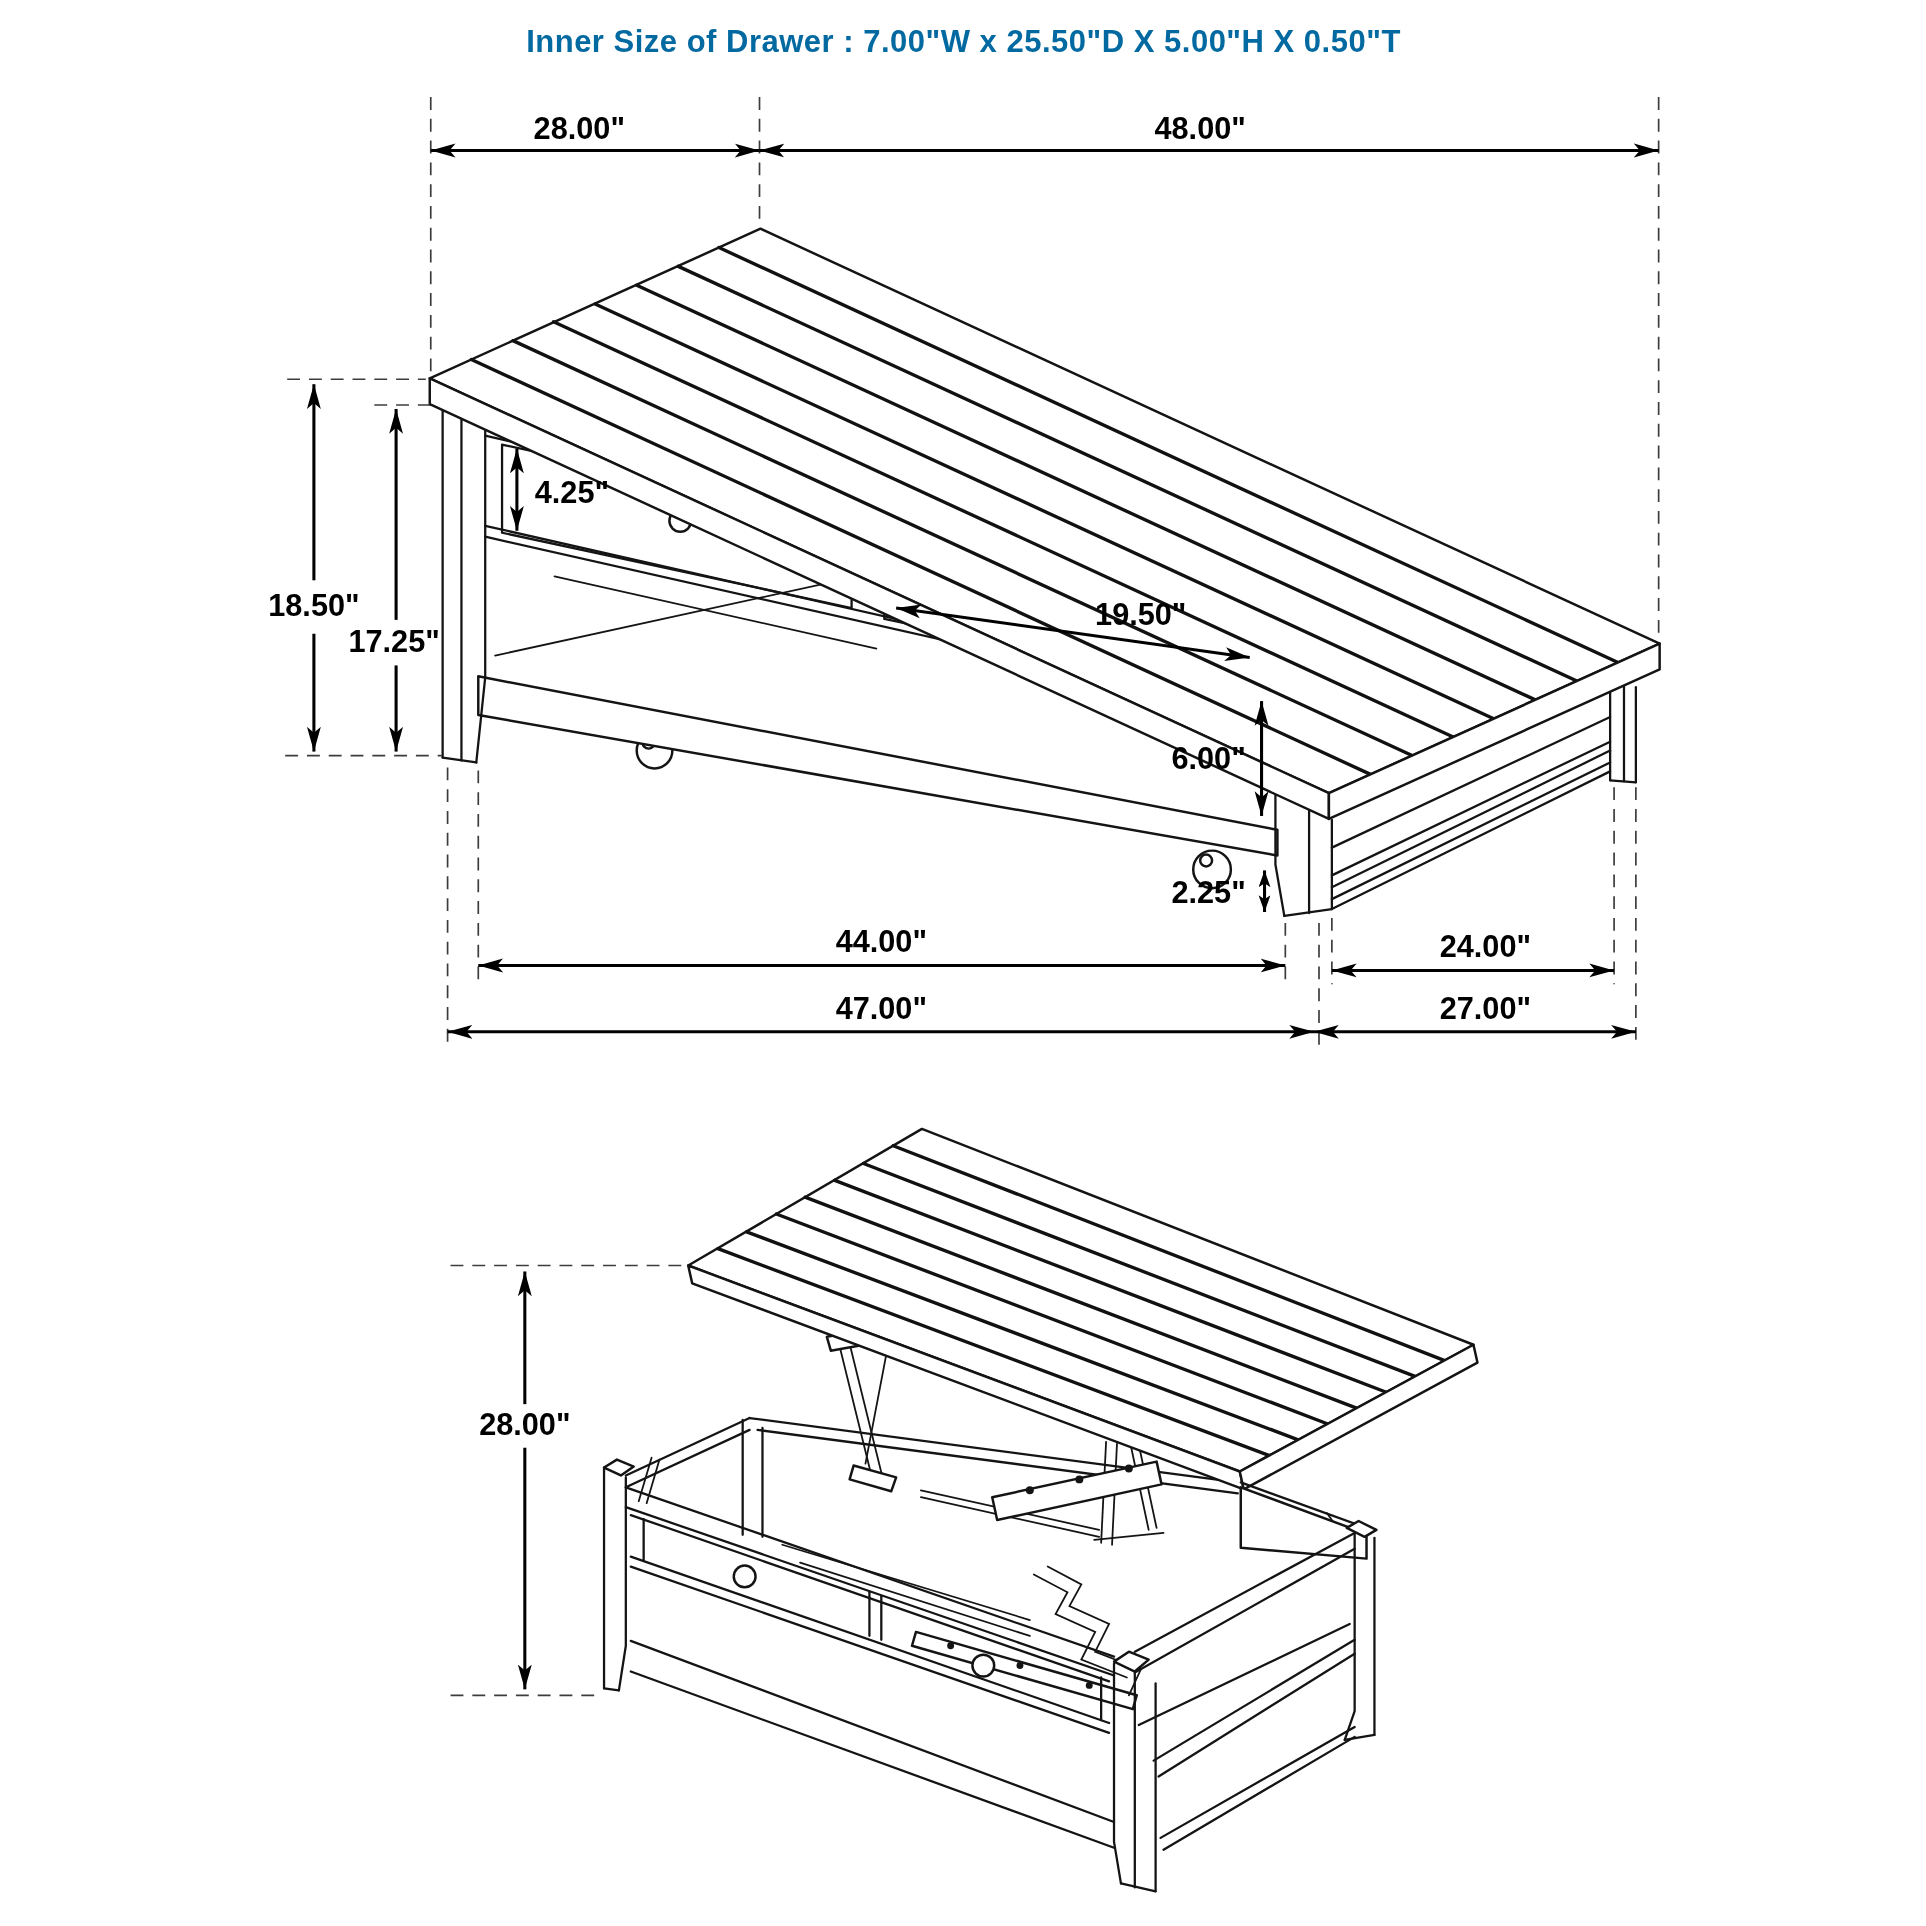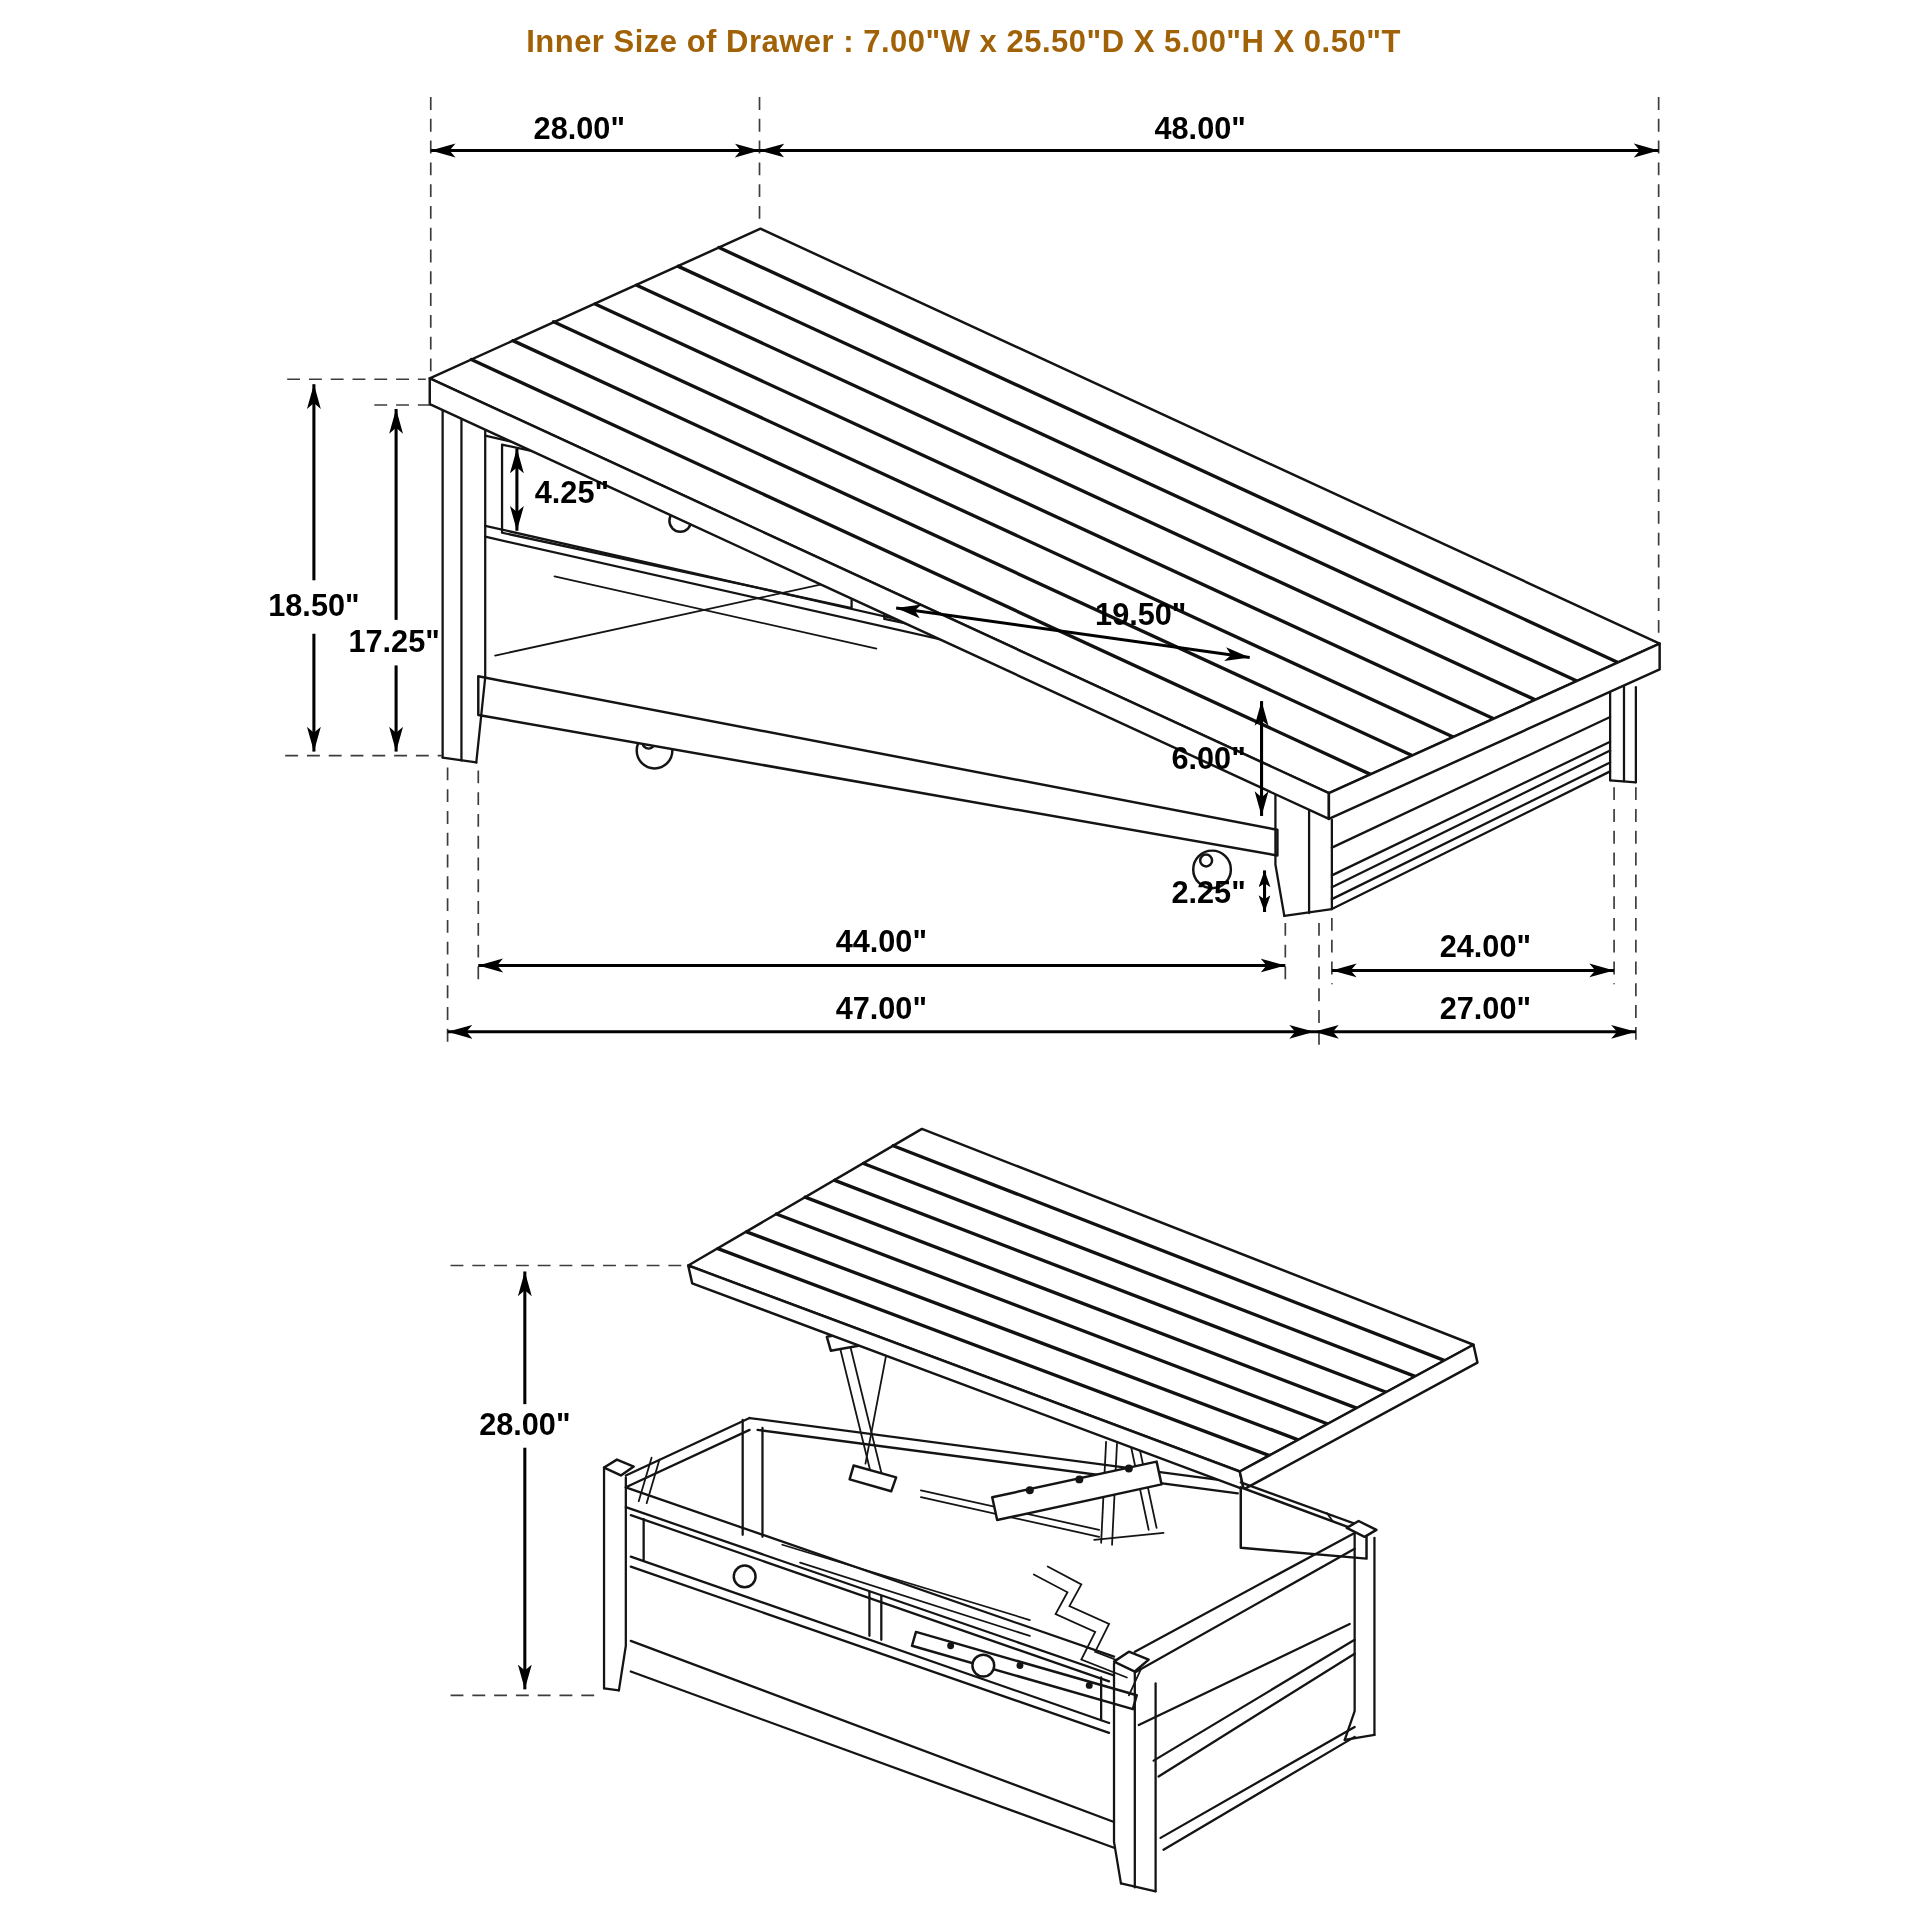--- a/index.html
+++ b/index.html
@@ -1,19 +1,19 @@
 <!DOCTYPE html>
 <html><head>
 <meta charset="utf-8">
 <style>
   html,body{margin:0;padding:0;background:#ffffff;}
   .canvas{position:relative;width:1927px;height:1927px;background:#ffffff;overflow:hidden;
           font-family:"Liberation Sans", sans-serif;}
   .title{position:absolute;top:24px;left:0;width:1927px;text-align:center;
-         font-size:31px;font-weight:700;color:#a16207;letter-spacing:0.5px;}
+         font-size:31px;font-weight:700;color:#0369a1;letter-spacing:0.5px;}
   svg{position:absolute;left:0;top:0;}
   .f   {fill:none;stroke:#141414;stroke-width:2.3;stroke-linecap:round;stroke-linejoin:round;}
   .ff  {fill:#ffffff;stroke:#141414;stroke-width:2.5;stroke-linejoin:round;}
   .plank{fill:none;stroke:#111;stroke-width:3.4;stroke-linecap:round;}
   .thin{fill:none;stroke:#141414;stroke-width:1.8;stroke-linecap:round;}
   .dim {fill:none;stroke:#000;stroke-width:3.1;stroke-linecap:butt;}
   .dash{fill:none;stroke:#3c3c3c;stroke-width:1.7;stroke-dasharray:13 9;}
   .lbl {font-family:"Liberation Sans", sans-serif;font-size:31px;font-weight:700;fill:#000;}
   .hole{fill:#141414;stroke:none;}
 </style>

